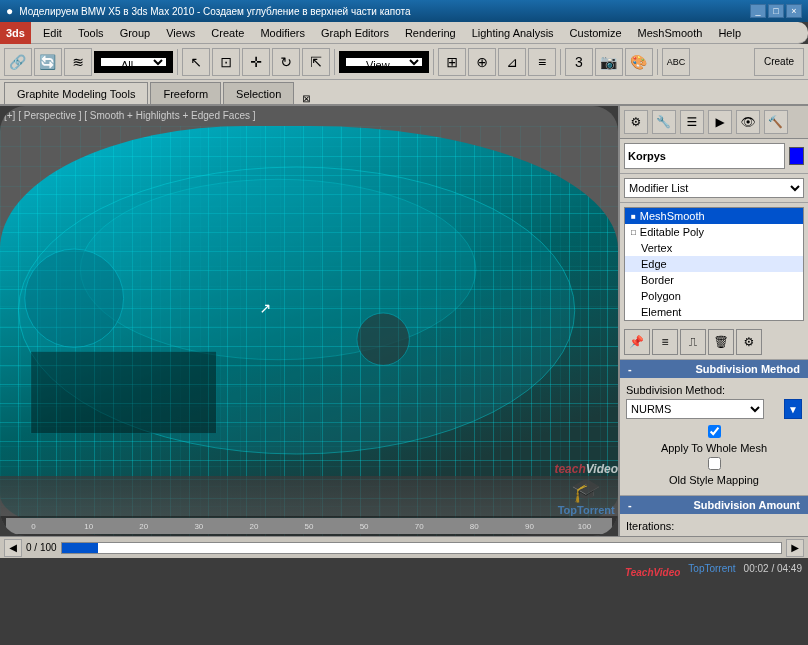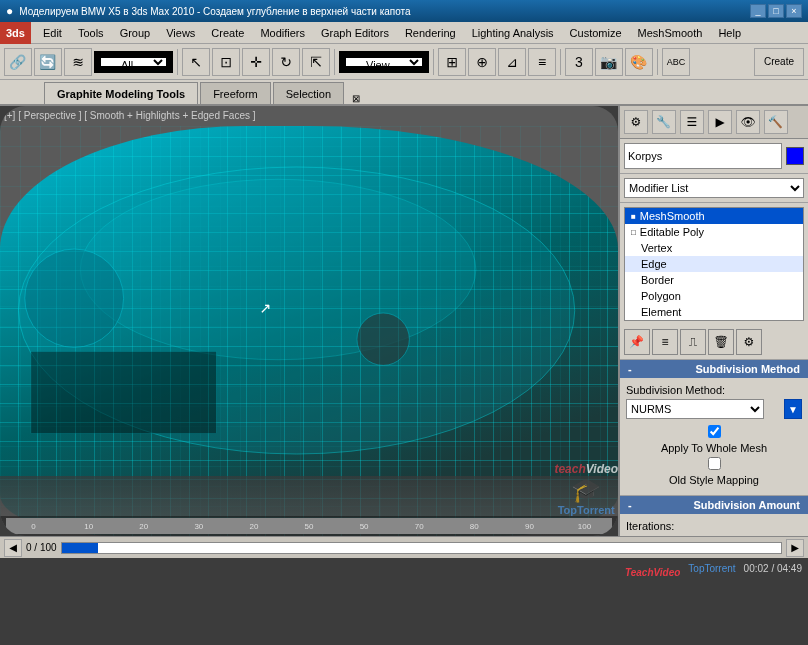--- a/index.html
+++ b/index.html
@@ -24,20 +24,21 @@
       cursor: pointer;
     }
 
     
     #menubar {
       background: #d4d0c8;
       height: 22px;
       display: flex;
       align-items: center;
       border-bottom: 1px solid #a0a0a0;
+      border-radius: 10px;
     }
     #menubar .menu-logo {
       background: #c0392b; color: white; font-weight: bold;
       padding: 2px 6px; margin-right: 4px; font-size: 11px; height: 22px;
       display: flex; align-items: center;
     }
     #menubar .menu-item {
       padding: 2px 8px; cursor: pointer; height: 22px;
       display: flex; align-items: center; font-size: 11px;
     }
@@ -70,21 +71,21 @@
       display: flex;
       align-items: flex-end;
       padding: 0 4px;
       border-bottom: 2px solid #888;
     }
     .tab-btn {
       padding: 3px 12px; background: #c0bdb5; border: 1px solid #888;
       border-bottom: none; cursor: pointer; font-size: 11px;
       margin-right: 2px; height: 22px; display: flex; align-items: center;
     }
-    .tab-btn.active { background: #d4d0c8; font-weight: bold; margin-left: 40px; }
+    .tab-btn.active { background: #d4d0c8; font-weight: normal; }
     .tab-close { margin-left: 6px; font-size: 10px; cursor: pointer; }
 
     
     #main {
       display: flex;
       height: calc(645px - 22px - 22px - 36px - 26px - 22px - 20px);
     }
 
     
     #viewport {
@@ -136,21 +137,21 @@
       cursor: pointer; font-size: 12px;
     }
 
     
     #object-row {
       display: flex; align-items: center; padding: 4px;
       border-bottom: 1px solid #a0a0a0; gap: 4px;
     }
     #object-name-input {
       flex: 1; height: 26px; border: 1px solid #888;
-      padding: 0 3px; font-size: 11px;
+      padding: 0 3px; font-size: 11px; font-weight: bold;
     }
     #object-color-swatch {
       width: 18px; height: 18px; background: #0000ff; border: 1px solid #555;
     }
 
     
     #modifier-row {
       padding: 4px;
       border-bottom: 1px solid #a0a0a0;
     }

